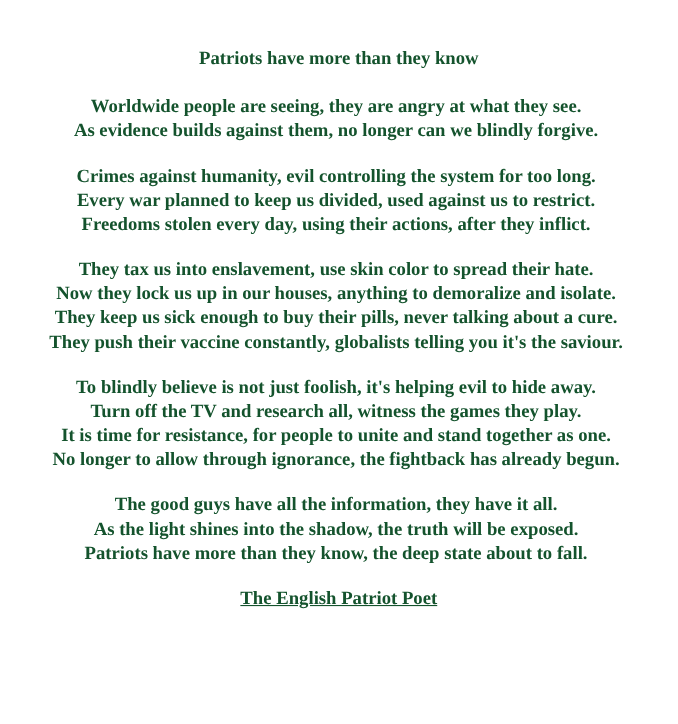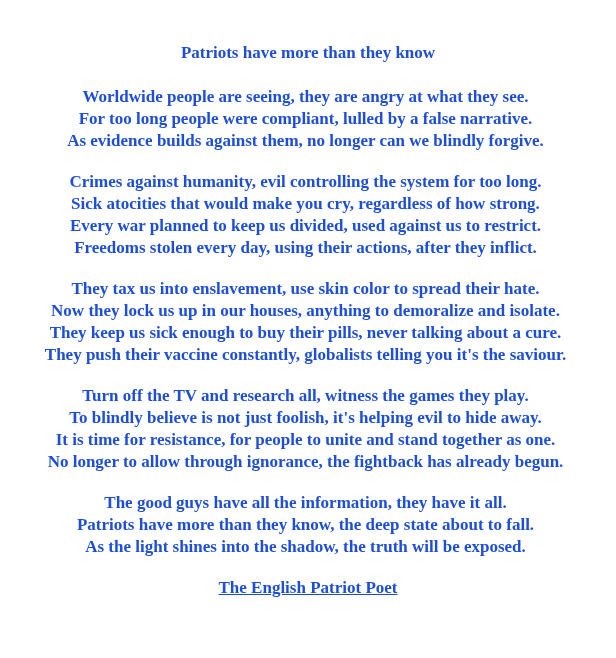--- a/index.html
+++ b/index.html
@@ -15,21 +15,21 @@
   .poem-page {
     width: 616px;
     height: 658px;
     box-sizing: border-box;
     padding-top: 42px;
     text-align: center;
     font-family: "Liberation Serif", "DejaVu Serif", serif;
     font-weight: bold;
     font-size: 17px;
     line-height: 22px;
-    color: #1d4ed8;
+    color: #14532d;
     -webkit-font-smoothing: antialiased;
   }
   .poem-title {
     margin: 0 0 22px 0;
     font-size: 17px;
     line-height: 22px;
   }
   .stanza {
     margin: 0 5px 19px 0;
   }
@@ -43,46 +43,44 @@
 </style>
 </head>
 <body>
 
 <div class="poem-page">
 
   <div class="poem-title">Patriots have more than they know</div>
 
   <div class="stanza">
     <div class="poem-line">Worldwide people are seeing, they are angry at what they see.</div>
-    <div class="poem-line">For too long people were compliant, lulled by a false narrative.</div>
     <div class="poem-line">As evidence builds against them, no longer can we blindly forgive.</div>
   </div>
 
   <div class="stanza">
     <div class="poem-line">Crimes against humanity, evil controlling the system for too long.</div>
-    <div class="poem-line">Sick atocities that would make you cry, regardless of how strong.</div>
     <div class="poem-line">Every war planned to keep us divided, used against us to restrict.</div>
     <div class="poem-line">Freedoms stolen every day, using their actions, after they inflict.</div>
   </div>
 
   <div class="stanza">
     <div class="poem-line">They tax us into enslavement, use skin color to spread their hate.</div>
     <div class="poem-line">Now they lock us up in our houses, anything to demoralize and isolate.</div>
     <div class="poem-line">They keep us sick enough to buy their pills, never talking about a cure.</div>
     <div class="poem-line">They push their vaccine constantly, globalists telling you it's the saviour.</div>
   </div>
 
   <div class="stanza">
+    <div class="poem-line">To blindly believe is not just foolish, it's helping evil to hide away.</div>
     <div class="poem-line">Turn off the TV and research all, witness the games they play.</div>
-    <div class="poem-line">To blindly believe is not just foolish, it's helping evil to hide away.</div>
     <div class="poem-line">It is time for resistance, for people to unite and stand together as one.</div>
     <div class="poem-line">No longer to allow through ignorance, the fightback has already begun.</div>
   </div>
 
   <div class="stanza">
     <div class="poem-line">The good guys have all the information, they have it all.</div>
+    <div class="poem-line">As the light shines into the shadow, the truth will be exposed.</div>
     <div class="poem-line">Patriots have more than they know, the deep state about to fall.</div>
-    <div class="poem-line">As the light shines into the shadow, the truth will be exposed.</div>
   </div>
 
   <div class="poem-signature">The English Patriot Poet</div>
 
 </div>
 
 </body></html>

